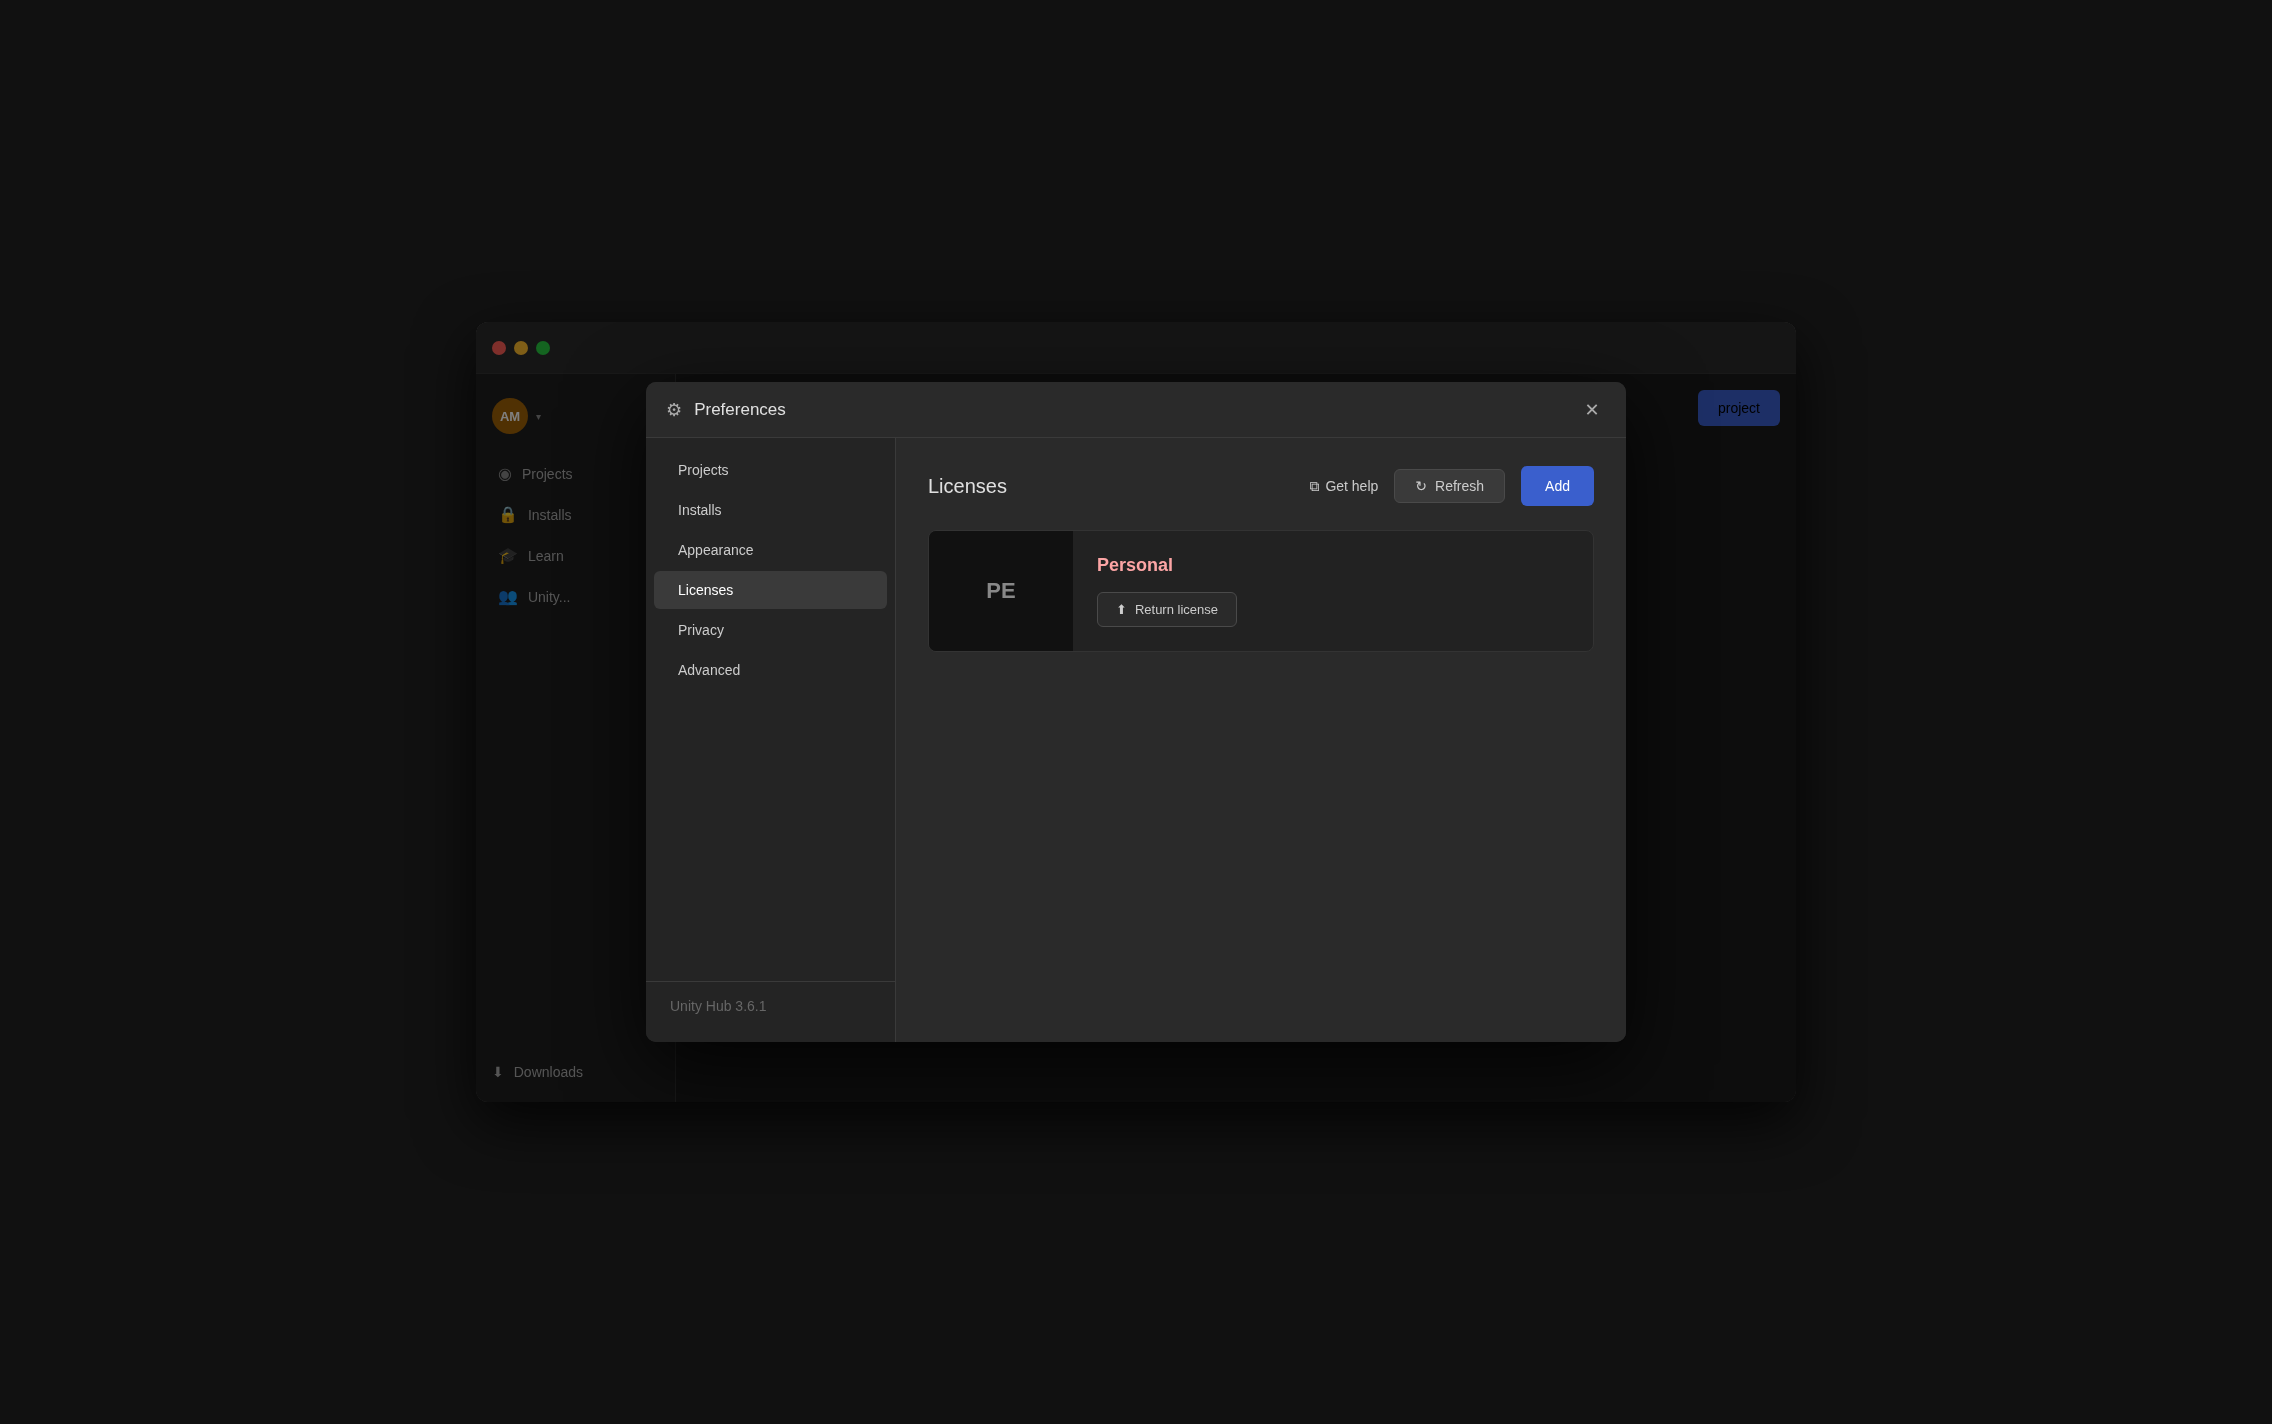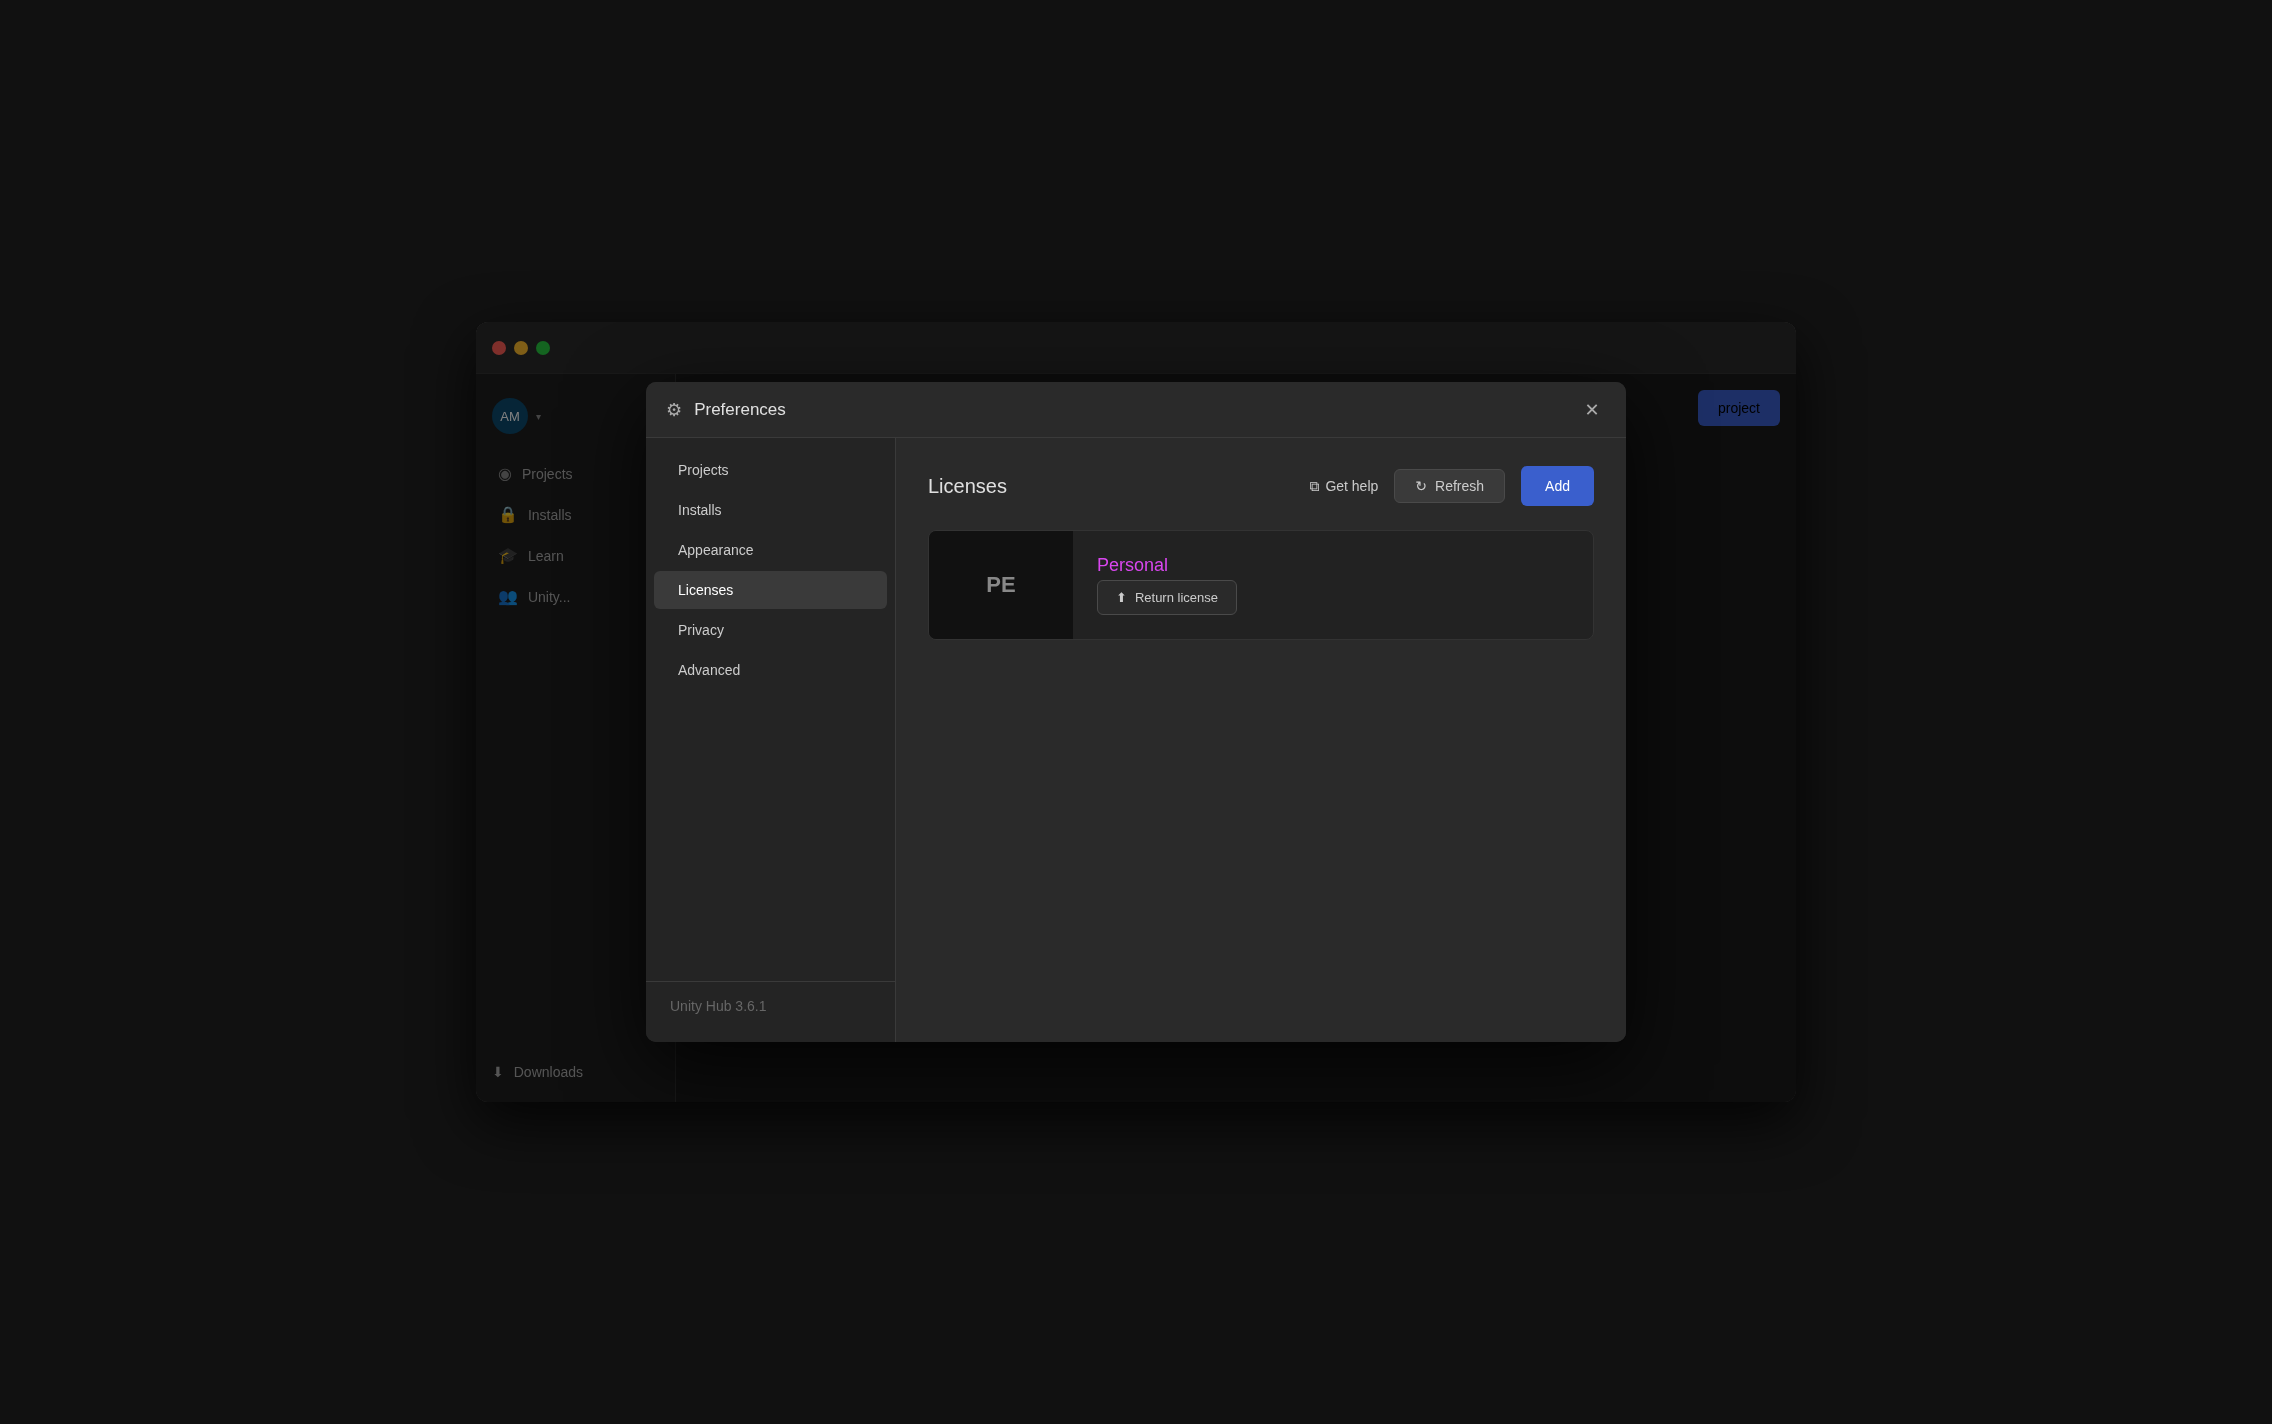--- a/index.html
+++ b/index.html
@@ -73,26 +73,26 @@
       align-items: center;
       padding: 8px 16px;
       gap: 8px;
       margin-bottom: 12px;
     }
 
     .avatar {
       width: 36px;
       height: 36px;
       border-radius: 50%;
-      background: #0c4a6e;
+      background: #a16207;
       display: flex;
       align-items: center;
       justify-content: center;
       font-size: 13px;
-      font-weight: 400;
+      font-weight: 700;
       color: #fff;
     }
 
     .chevron-down {
       color: #888;
       font-size: 10px;
     }
 
     .sidebar-item {
       display: flex;
@@ -325,23 +325,23 @@
       flex-shrink: 0;
     }
 
     .license-info {
       flex: 1;
       padding: 24px;
     }
 
     .license-name {
       font-size: 18px;
-      font-weight: 400;
-      color: #d946ef;
-      margin-bottom: 4px;
+      font-weight: 700;
+      color: #fca5a5;
+      margin-bottom: 16px;
     }
 
     .license-dates {
       font-size: 13px;
       color: #888;
       line-height: 1.6;
       margin-bottom: 20px;
     }
 
     .return-license-btn {

